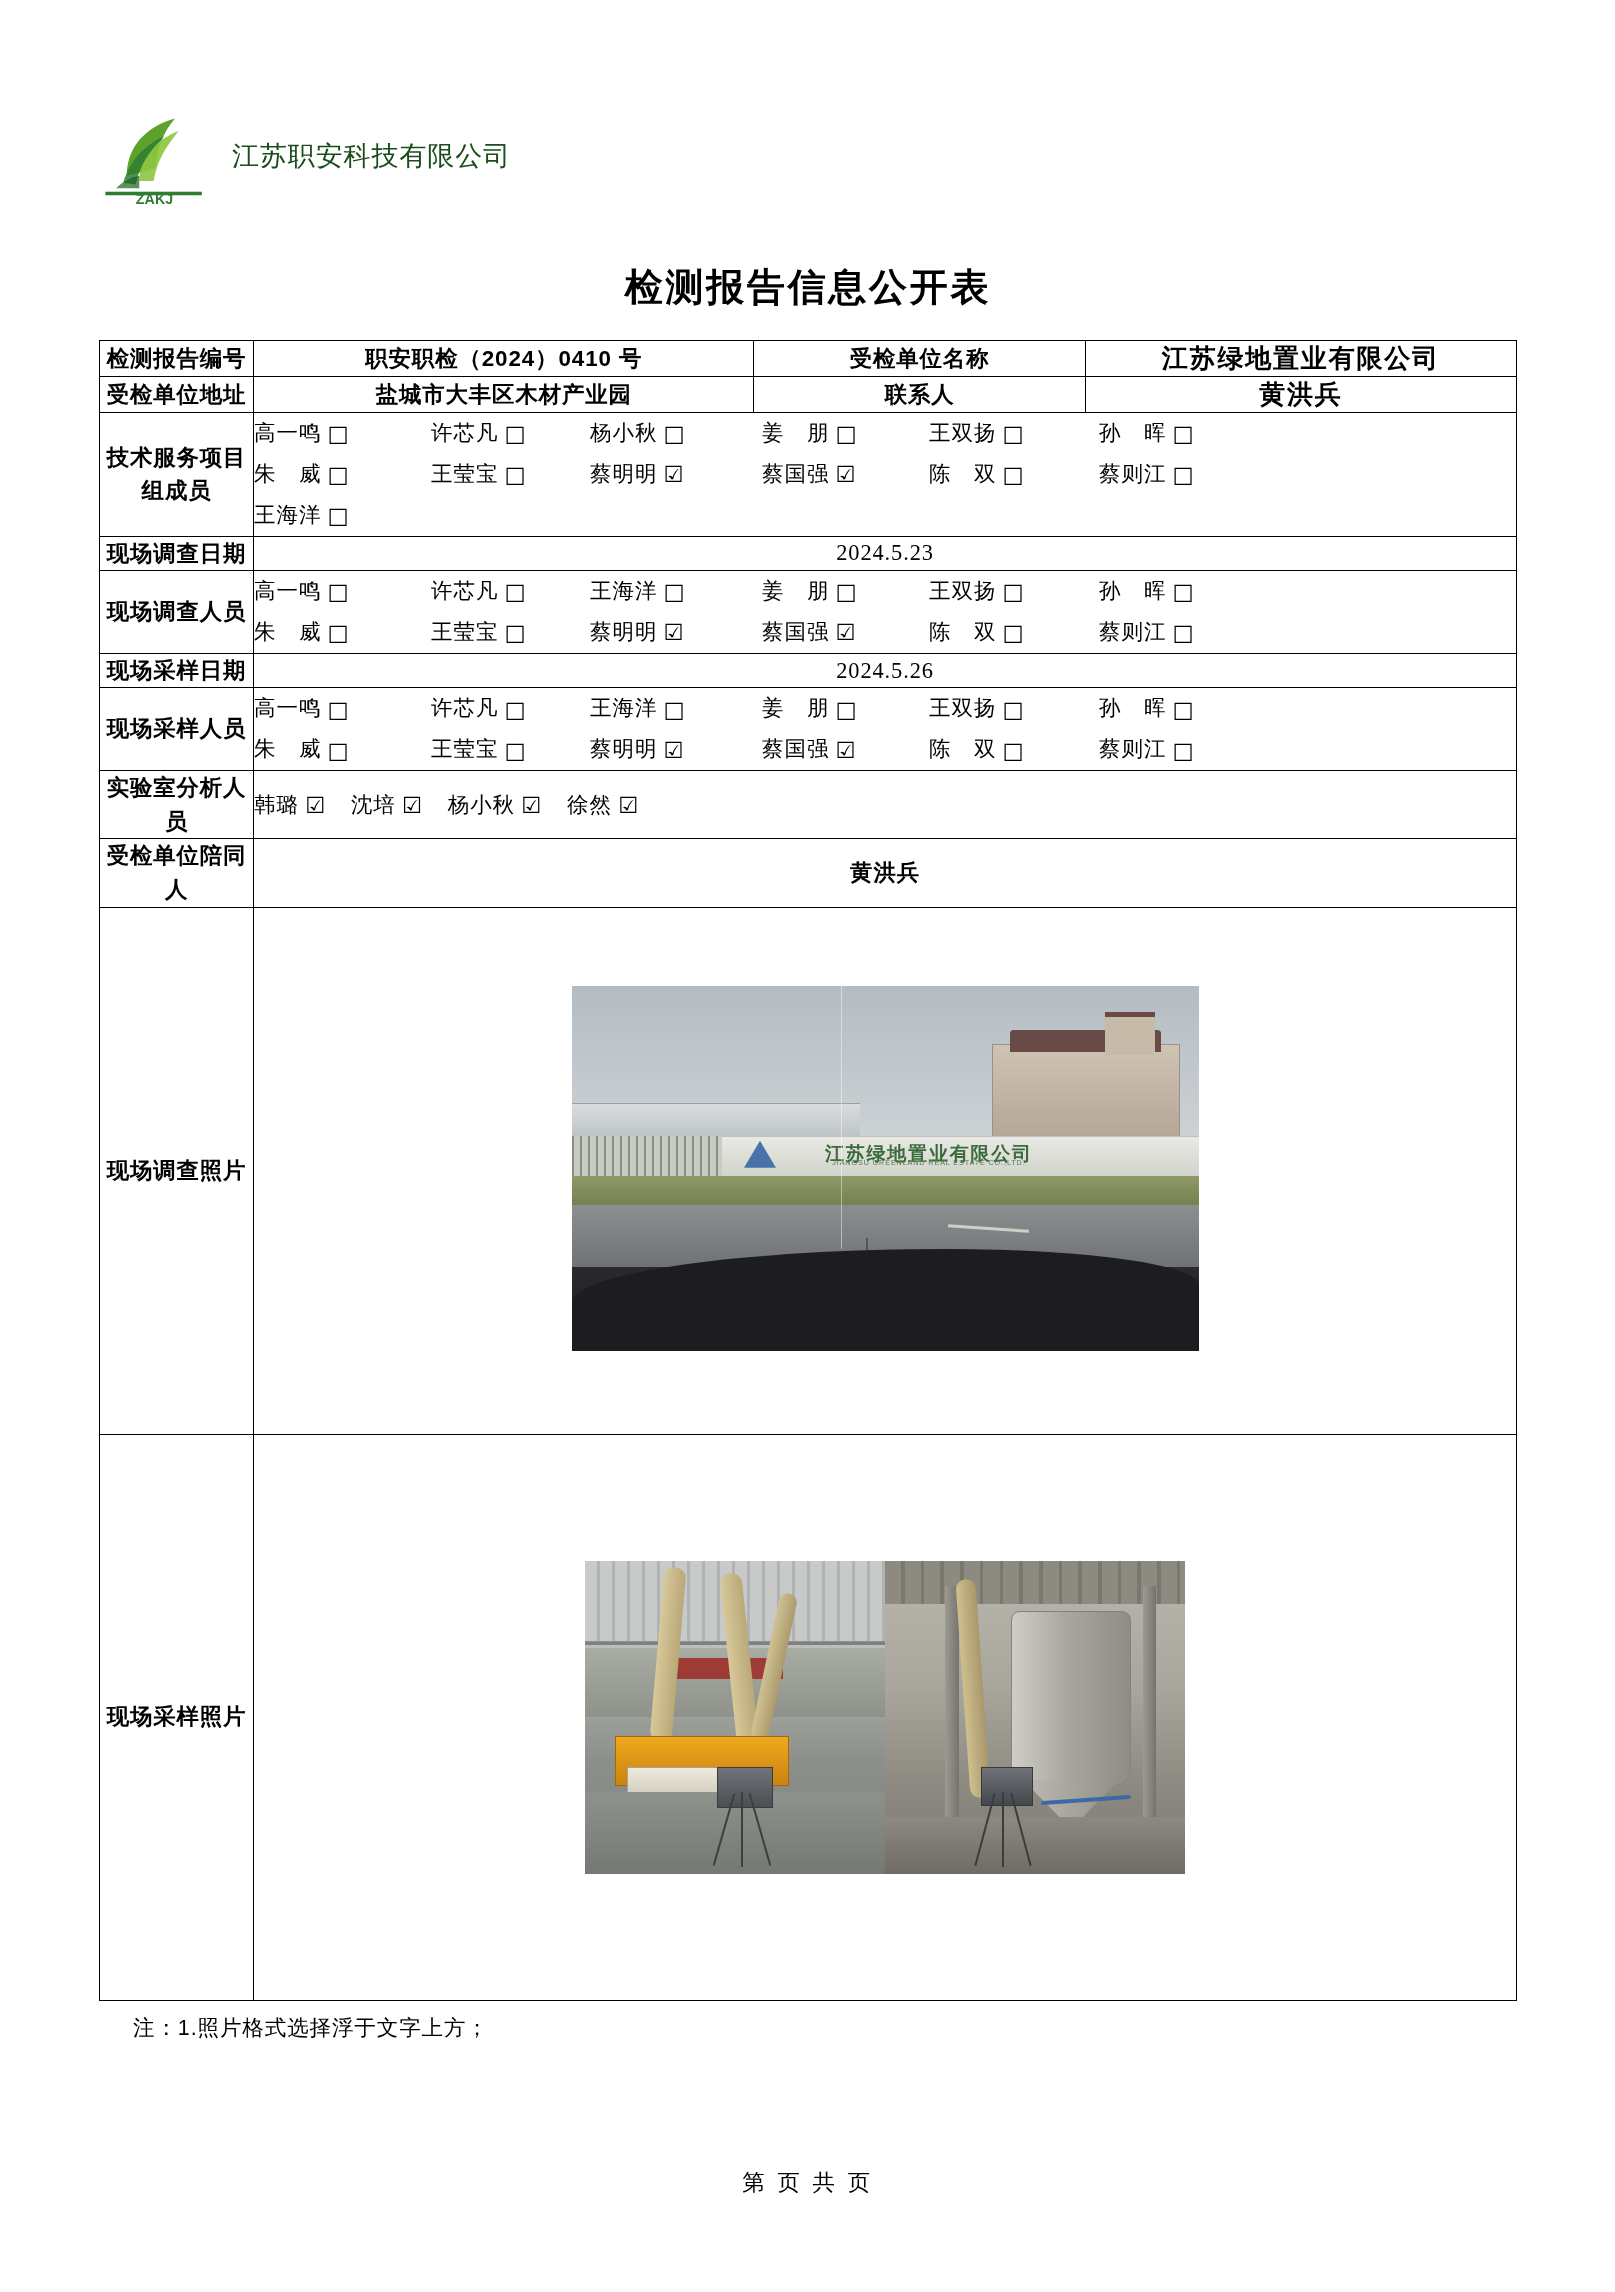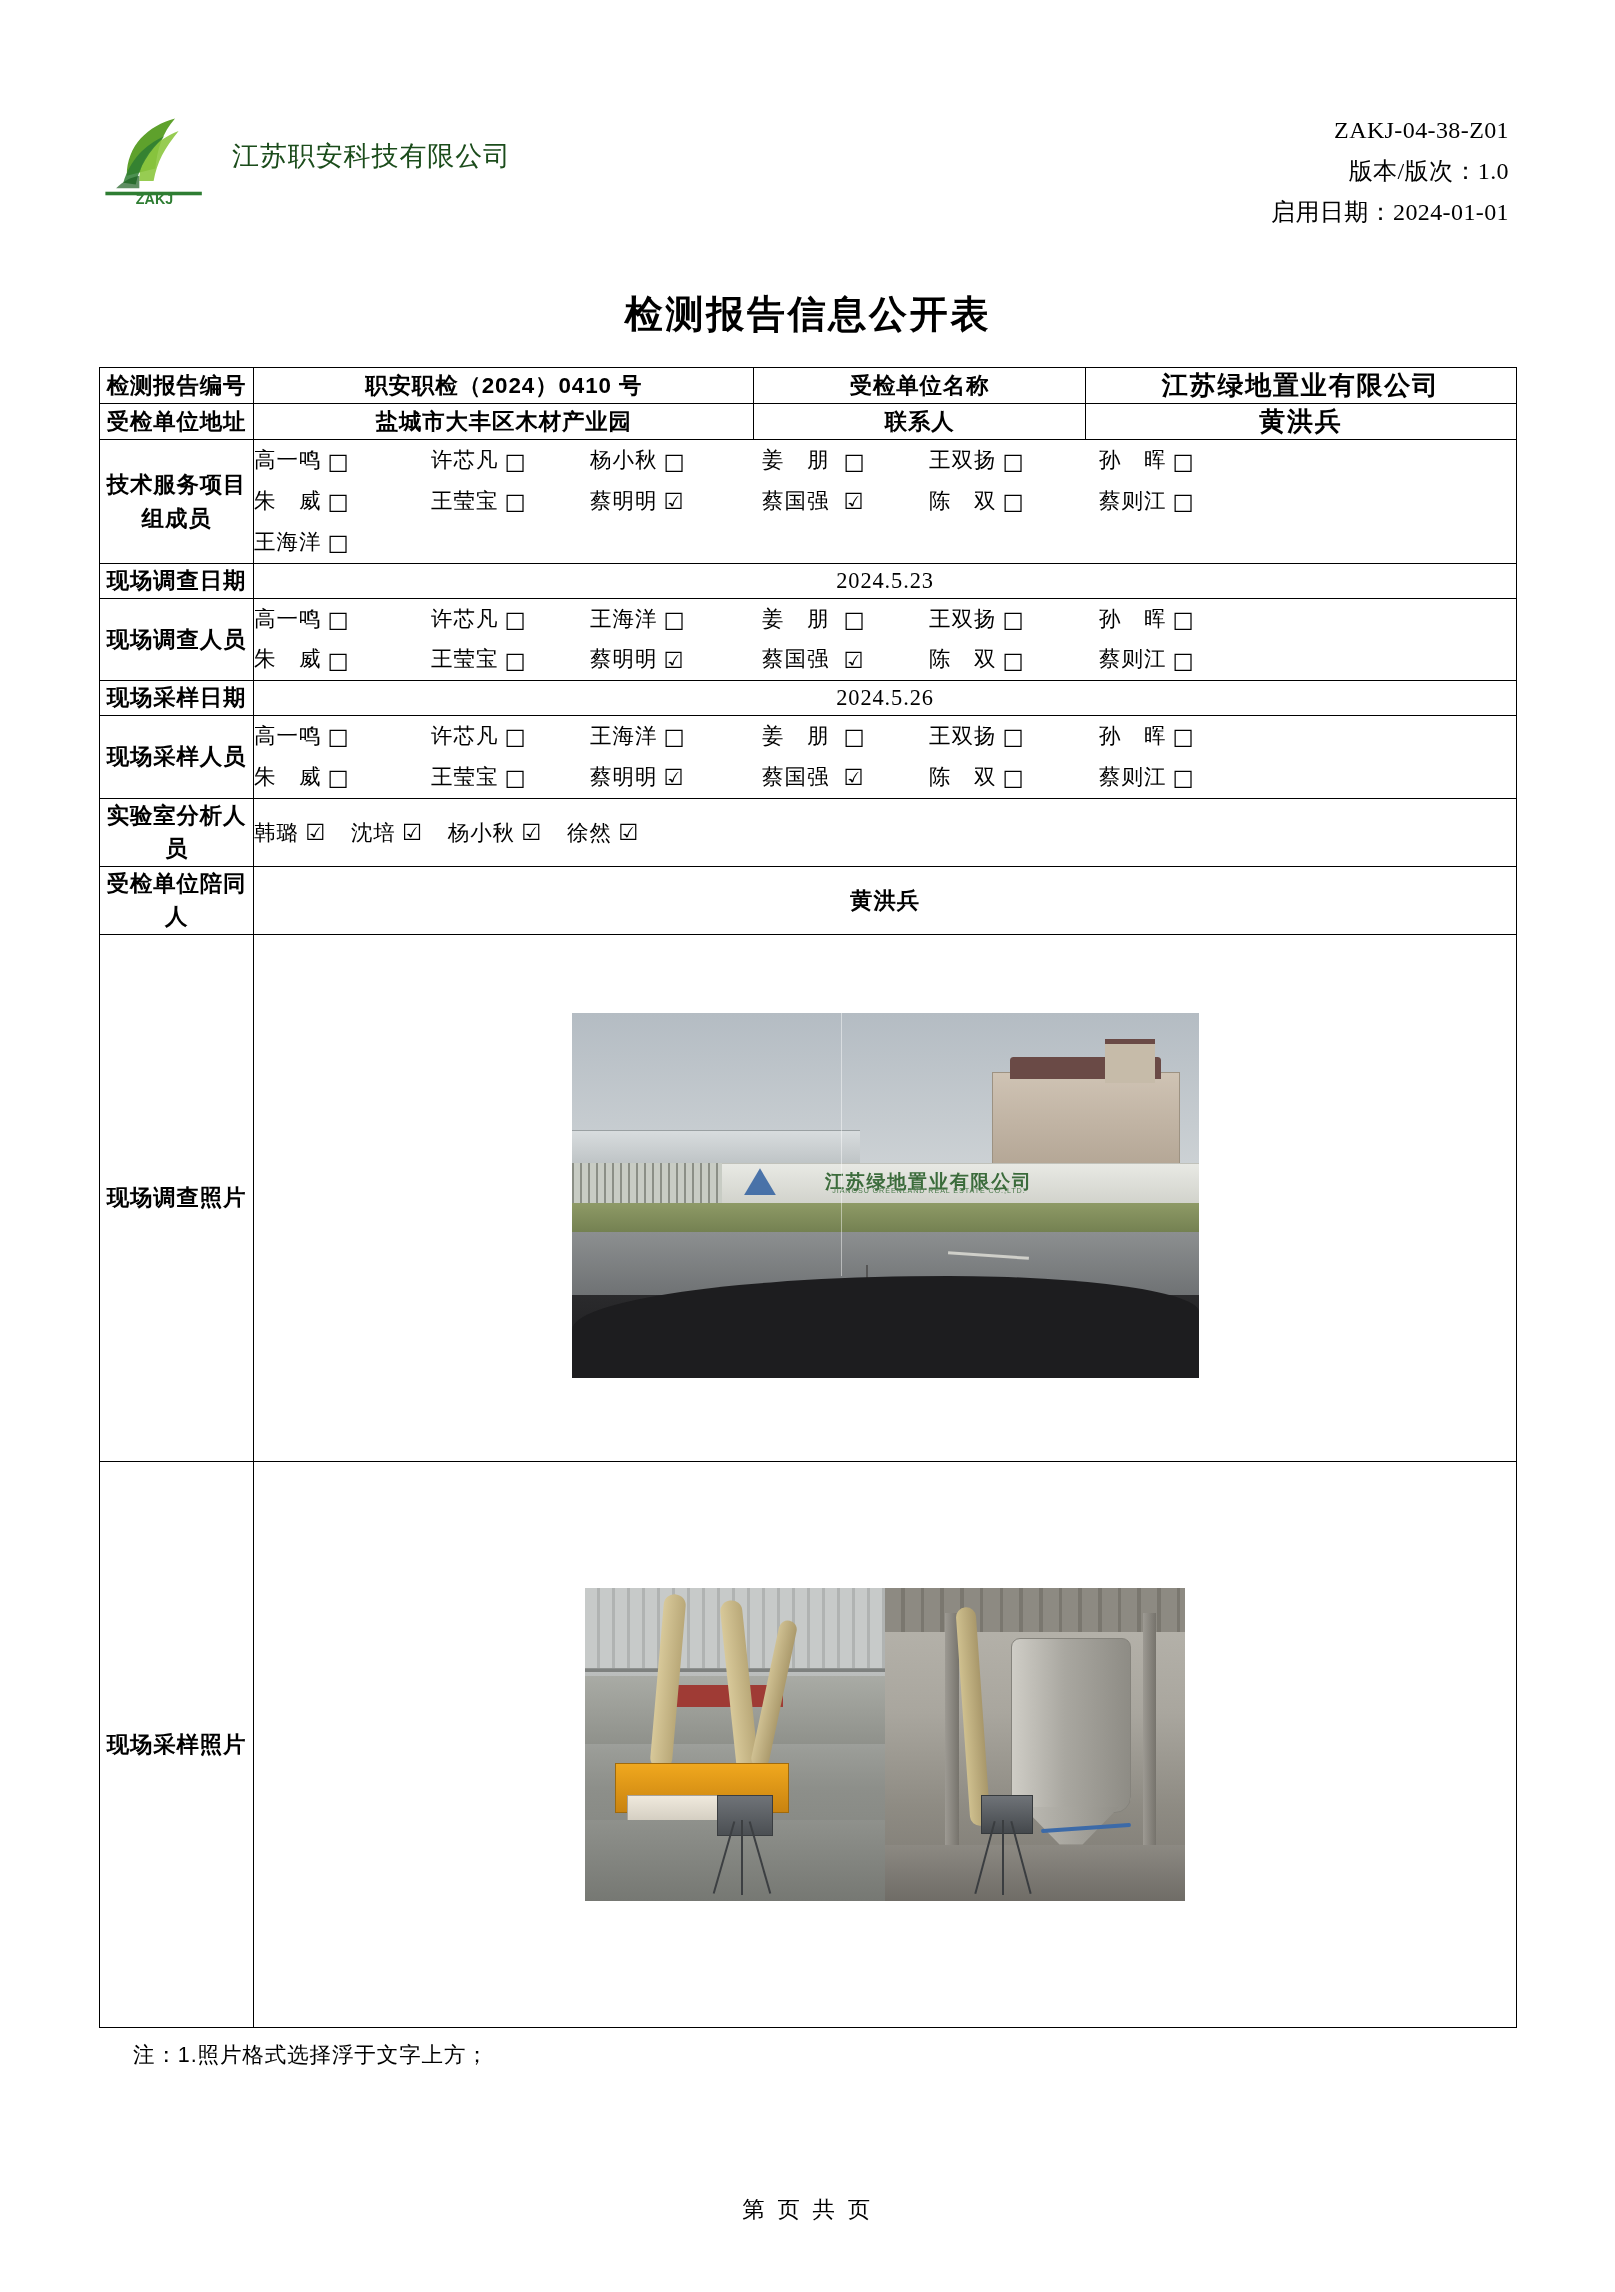--- a/index.html
+++ b/index.html
@@ -131,21 +131,21 @@
     display: inline-block;
     margin-left: 6.3px;
     font-size: 22.4px;
     line-height: 1;
     font-family: "DejaVu Sans", sans-serif;
   }
   
   .c1 { width: 177px; }
   .c2 { width: 159px; }
   .c3 { width: 172px; }
-  .c4 { width: 167px; gap: 8px; }
+  .c4 { width: 167px; }
   .c5 { width: 170px; }
   .c6 { width: 152px; }
   .spread .pcell { flex: 0 0 auto; }
 
   .lab-row {
     padding: 10.7px 9px 10.7px 12.5px;
     font-size: 21.5px;
     font-family: "Liberation Sans", sans-serif;
     white-space: nowrap;
   }
@@ -268,25 +268,20 @@
         <svg width="109" height="100" viewBox="0 0 122 112">
           <path d="M30 78 C30 44 54 22 84 14 C70 30 64 48 62 70 Z" fill="#5ea12c"></path>
           <path d="M44 84 C44 58 62 38 88 28 C72 48 64 62 60 84 Z" fill="#8cc63f" opacity="0.9"></path>
           <path d="M26 86 C34 60 50 44 72 34 C54 52 44 68 40 88 Z" fill="#2e7d32" opacity="0.85"></path>
           <path d="M18 92 C26 84 34 80 44 78 L44 92 Z" fill="#1b5e20" opacity="0.7"></path>
           <rect x="6" y="96" width="108" height="4" fill="#2e7d32"></rect>
           <text x="61" y="110" font-family="Liberation Sans, sans-serif" font-size="16" font-weight="bold" fill="#2e7d32" text-anchor="middle">ZAKJ</text>
         </svg>
       </div>
       <div class="brand-name">江苏职安科技有限公司</div>
-    </div>
-    <div class="header-right">
-      <div>ZAKJ-04-38-Z01</div>
-      <div>版本/版次：1.0</div>
-      <div>启用日期：2024-01-01</div>
     </div>
   </div>
 
   <div class="doc-title">检测报告信息公开表</div>
 
   <div class="tbl-wrap">
     <table class="main">
       <colgroup>
         <col style="width:154px">
         <col style="width:125px">

